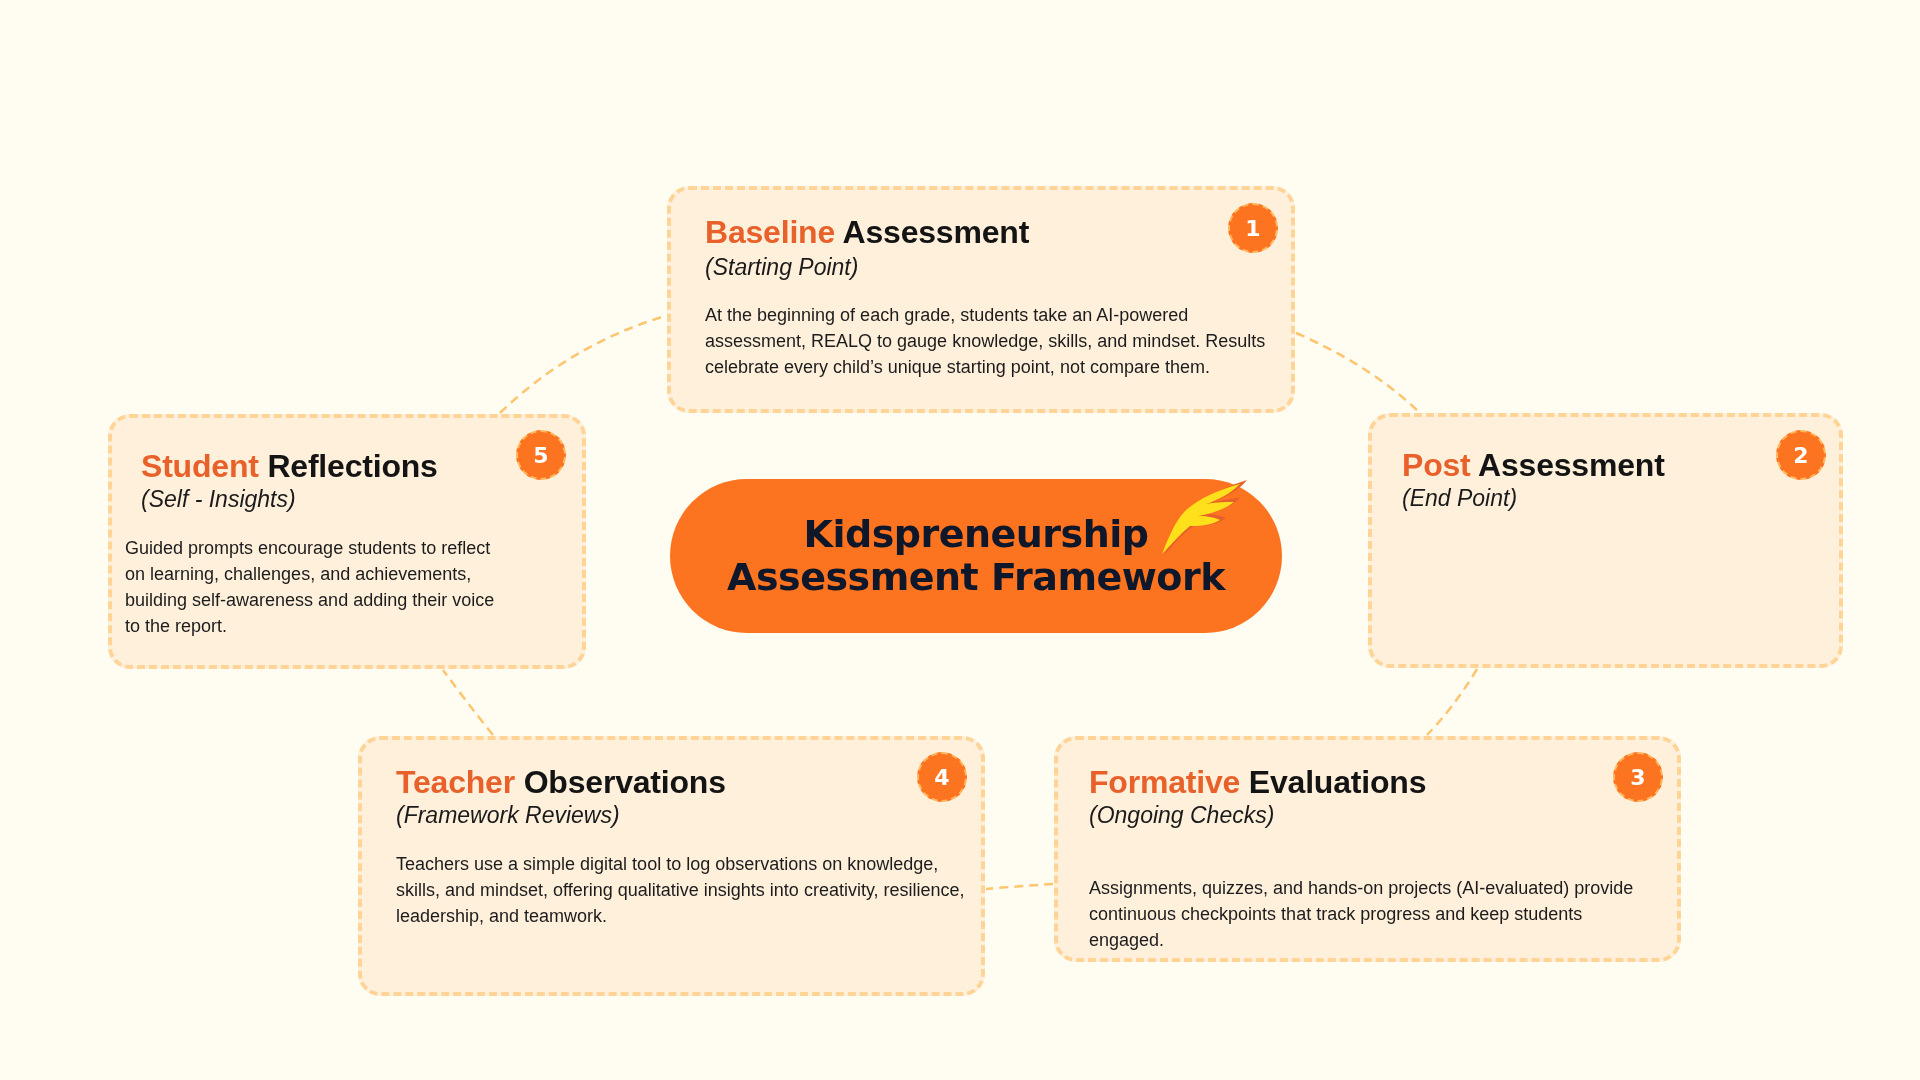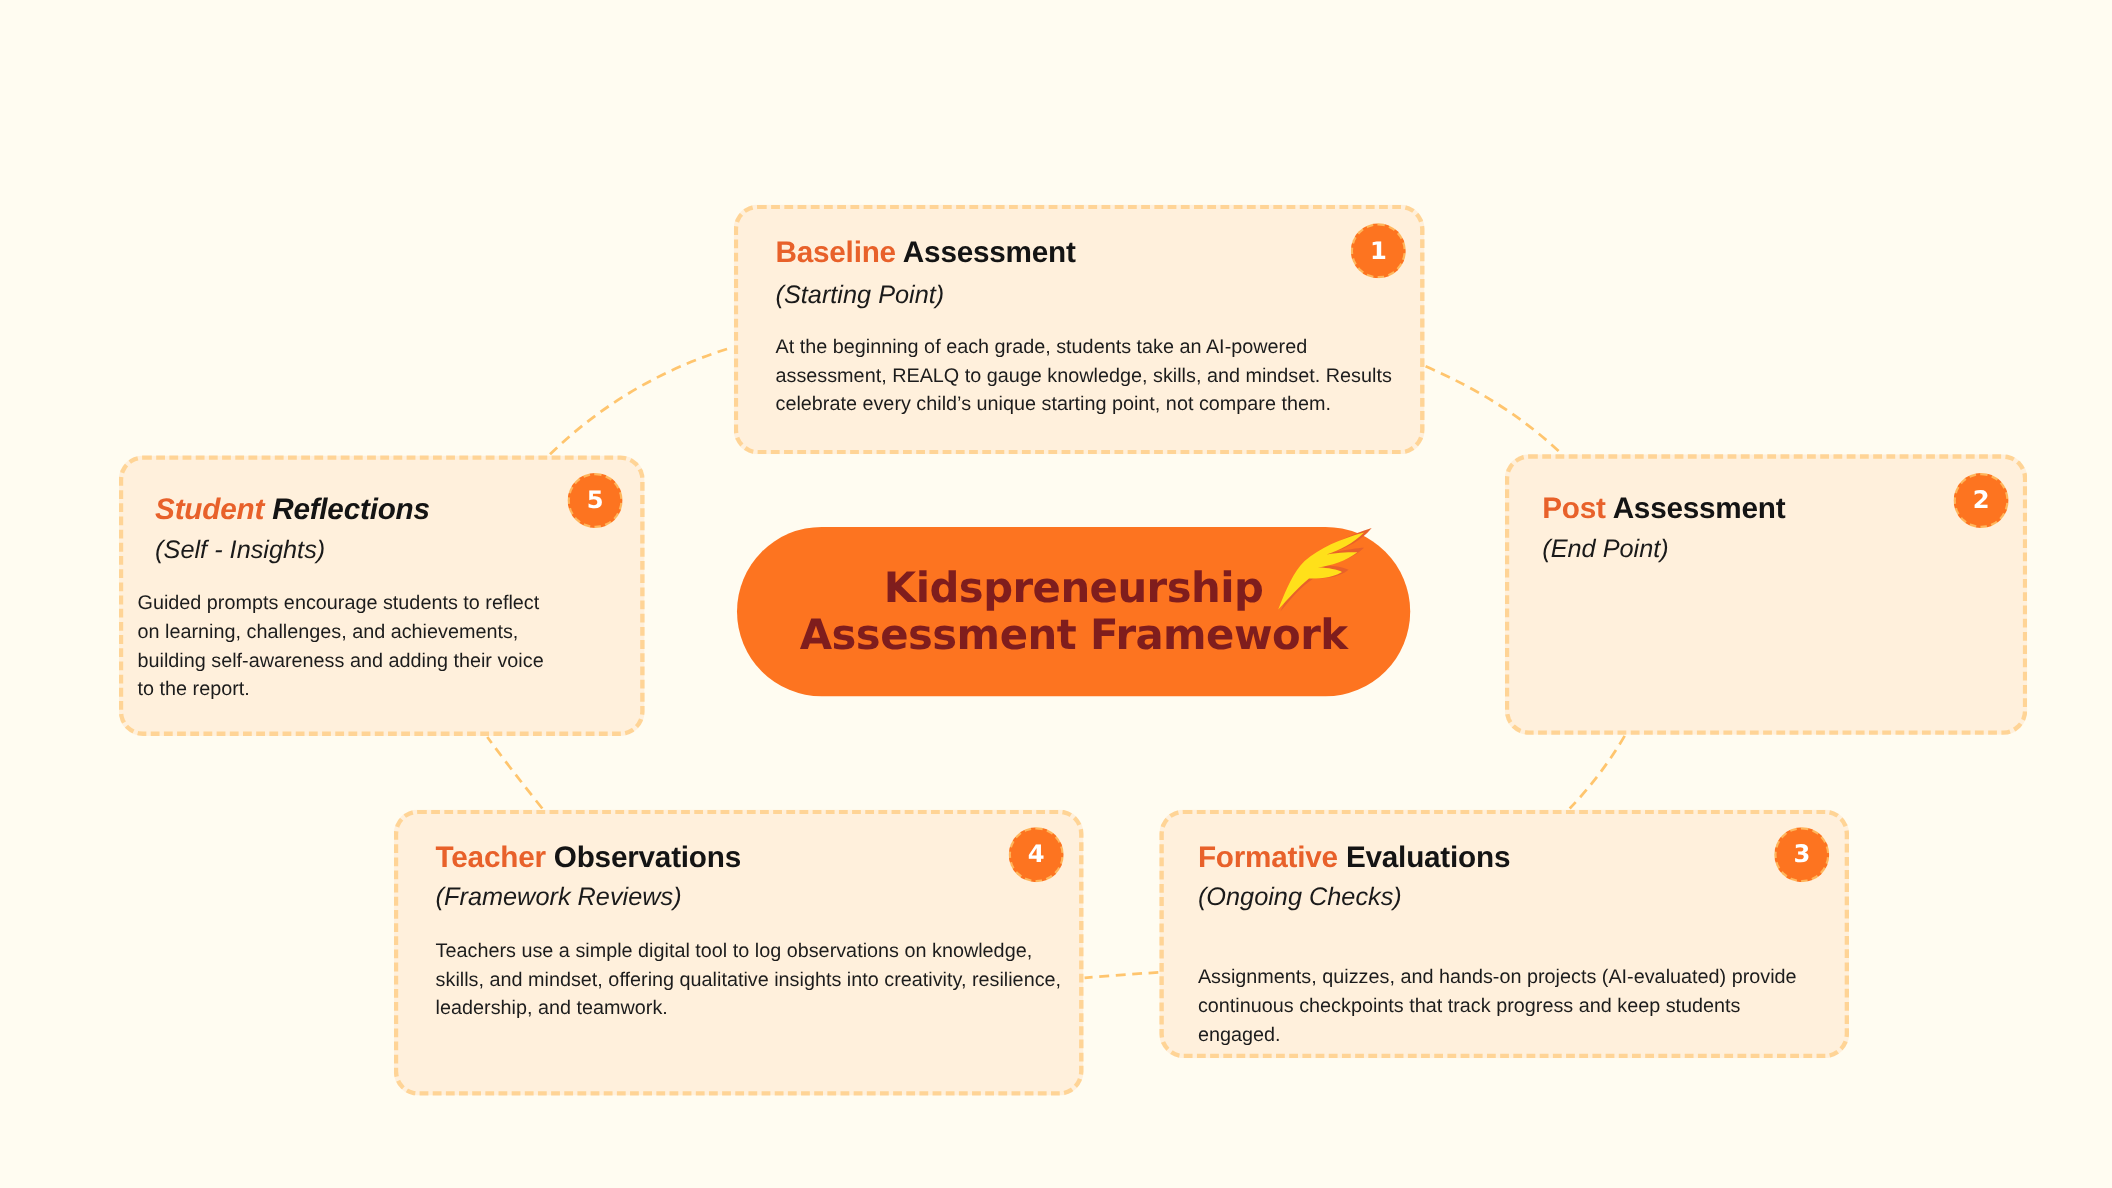--- a/index.html
+++ b/index.html
@@ -15,21 +15,21 @@
       box-sizing: border-box;
       background: #FFF0DC;
       border: 4px dashed #FFD496;
       border-radius: 22px;
       padding: 0;
     }
     .card .title {
       position: absolute;
       font-family: "Liberation Sans", sans-serif;
       font-weight: bold;
-      font-size: 27px;
+      font-size: 32px;
       color: #141414;
       white-space: nowrap;
       letter-spacing: -0.2px;
     }
     .card .title .accent { color: #E8612A; }
     .card .subtitle {
       position: absolute;
       font-family: "Liberation Sans", sans-serif;
       font-style: italic;
       font-size: 23px;
@@ -57,21 +57,21 @@
       display: flex; align-items: center; justify-content: center;
     }
     .pill {
       position: absolute;
       left: 670px; top: 479px; width: 612px; height: 154px;
       background: #FD7420;
       border-radius: 77px;
       display: flex; flex-direction: column; align-items: center; justify-content: center;
     }
     .pill .line {
-      color: #7f1d1d;
+      color: #0f172a;
       font-family: "DejaVu Sans", sans-serif;
       font-weight: bold;
       font-size: 38px;
       line-height: 43px;
       letter-spacing: -0.5px;
       white-space: nowrap;
     }
     .wing { position: absolute; left: 1152px; top: 474px; width: 100px; height: 84px; }
   </style>
 </head>
@@ -120,21 +120,21 @@
   <div class="title" style="left:34px; top:24px;">
     <span class="accent">Teacher</span>
     <span>Observations</span>
   </div>
   <div class="subtitle" style="left:34px; top:62px;">(Framework Reviews)</div>
   <div class="body" style="left:34px; top:111px; width:575px;">Teachers use a simple digital tool to log observations on knowledge, skills, and mindset, offering qualitative insights into creativity, resilience, leadership, and teamwork.</div>
   <div class="badge" style="left:555px; top:12px;">4</div>
 </div>
 
 <div class="card" style="left:108px; top:414px; width:478px; height:255px;">
-  <div class="title" style="left:29px; top:30px;font-style:italic;">
+  <div class="title" style="left:29px; top:30px;">
     <span class="accent">Student</span>
     <span>Reflections</span>
   </div>
   <div class="subtitle" style="left:29px; top:68px;">(Self - Insights)</div>
   <div class="body" style="left:13px; top:117px; width:370px;">Guided prompts encourage students to reflect on learning, challenges, and achievements, building self-awareness and adding their voice to the report.</div>
   <div class="badge" style="left:404px; top:12px;">5</div>
 </div>
 
 <div class="pill">
   <div class="line">Kidspreneurship</div>

